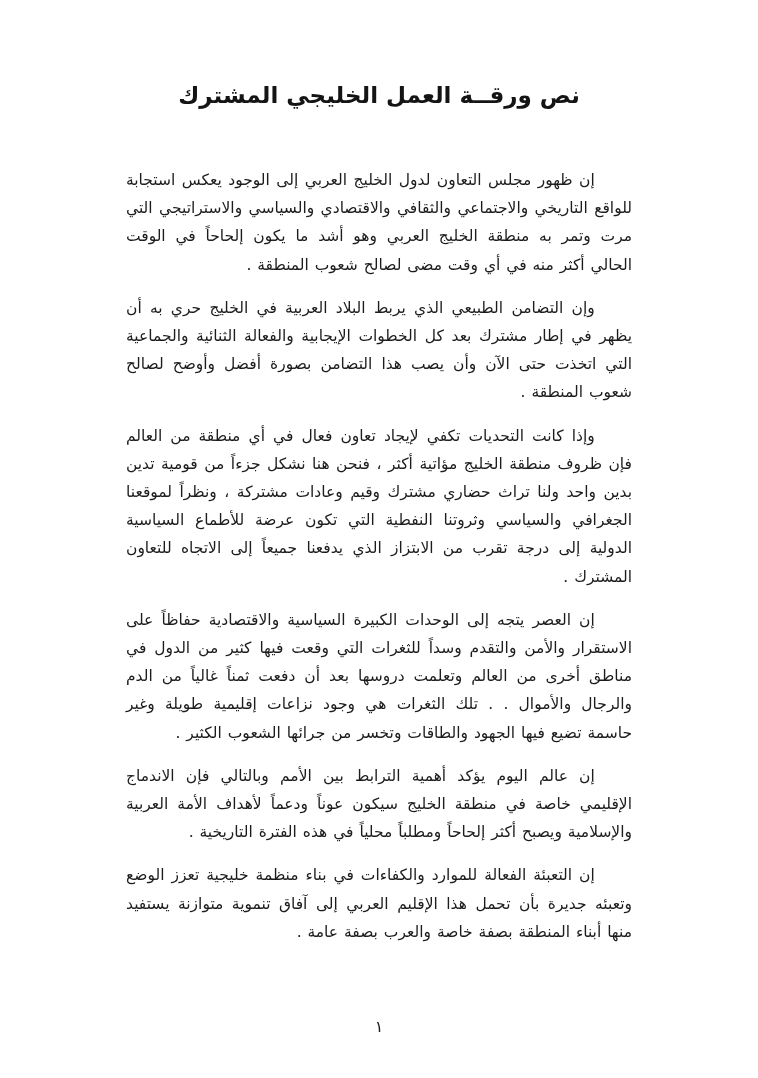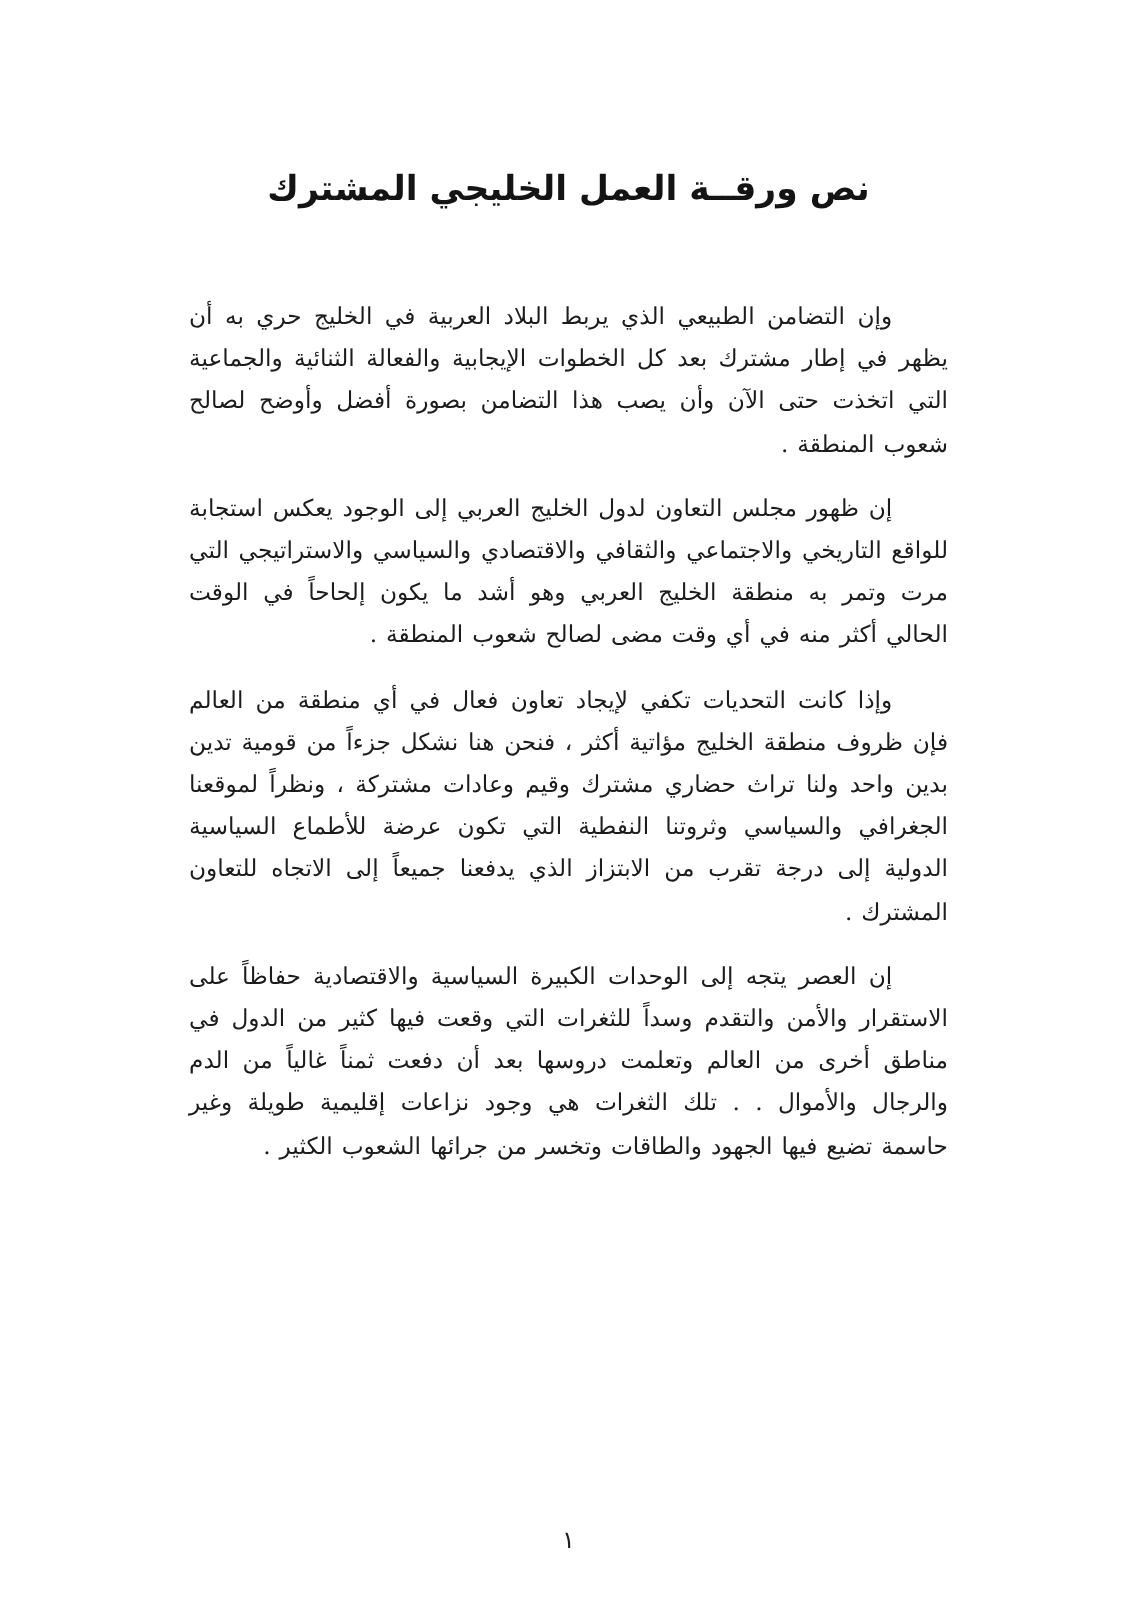--- a/index.html
+++ b/index.html
@@ -7,21 +7,21 @@
     padding: 0;
     background: #ffffff;
   }
   .scan-page {
     position: relative;
     width: 758px;
     height: 1078px;
     margin: 0 auto;
     background: #ffffff;
     box-sizing: border-box;
-    padding: 112px 126px 60px 126px;
+    padding: 81px 126px 60px 126px;
     color: #1c1c1c;
     font-family: "DejaVu Serif", "DejaVu Sans", serif;
     overflow: hidden;
   }
   .doc-title {
     direction: rtl;
     text-align: center;
     font-size: 23px;
     font-weight: bold;
     letter-spacing: 0.5px;
@@ -54,21 +54,23 @@
   }
 </style>
 </head>
 <body>
 
 <div class="scan-page">
 
   <h1 class="doc-title">نص ورقــة العمل الخليجي المشترك</h1>
 
   <div class="doc-body">
+    <p class="doc-paragraph">إن ظهور مجلس التعاون لدول الخليج العربي إلى الوجود يعكس استجابة للواقع التاريخي والاجتماعي والثقافي والاقتصادي والسياسي والاستراتيجي التي مرت وتمر به منطقة الخليج العربي وهو أشد ما يكون إلحاحاً في الوقت الحالي أكثر منه في أي وقت مضى لصالح شعوب المنطقة .</p>
     <p class="doc-paragraph">وإن التضامن الطبيعي الذي يربط البلاد العربية في الخليج حري به أن يظهر في إطار مشترك بعد كل الخطوات الإيجابية والفعالة الثنائية والجماعية التي اتخذت حتى الآن وأن يصب هذا التضامن بصورة أفضل وأوضح لصالح شعوب المنطقة .</p>
-    <p class="doc-paragraph">إن ظهور مجلس التعاون لدول الخليج العربي إلى الوجود يعكس استجابة للواقع التاريخي والاجتماعي والثقافي والاقتصادي والسياسي والاستراتيجي التي مرت وتمر به منطقة الخليج العربي وهو أشد ما يكون إلحاحاً في الوقت الحالي أكثر منه في أي وقت مضى لصالح شعوب المنطقة .</p>
     <p class="doc-paragraph">وإذا كانت التحديات تكفي لإيجاد تعاون فعال في أي منطقة من العالم فإن ظروف منطقة الخليج مؤاتية أكثر ، فنحن هنا نشكل جزءاً من قومية تدين بدين واحد ولنا تراث حضاري مشترك وقيم وعادات مشتركة ، ونظراً لموقعنا الجغرافي والسياسي وثروتنا النفطية التي تكون عرضة للأطماع السياسية الدولية إلى درجة تقرب من الابتزاز الذي يدفعنا جميعاً إلى الاتجاه للتعاون المشترك .</p>
     <p class="doc-paragraph">إن العصر يتجه إلى الوحدات الكبيرة السياسية والاقتصادية حفاظاً على الاستقرار والأمن والتقدم وسداً للثغرات التي وقعت فيها كثير من الدول في مناطق أخرى من العالم وتعلمت دروسها بعد أن دفعت ثمناً غالياً من الدم والرجال والأموال . . تلك الثغرات هي وجود نزاعات إقليمية طويلة وغير حاسمة تضيع فيها الجهود والطاقات وتخسر من جرائها الشعوب الكثير .</p>
+    <p class="doc-paragraph">إن عالم اليوم يؤكد أهمية الترابط بين الأمم وبالتالي فإن الاندماج الإقليمي خاصة في منطقة الخليج سيكون عوناً ودعماً لأهداف الأمة العربية والإسلامية ويصبح أكثر إلحاحاً ومطلباً محلياً في هذه الفترة التاريخية .</p>
+    <p class="doc-paragraph">إن التعبئة الفعالة للموارد والكفاءات في بناء منظمة خليجية تعزز الوضع وتعبئه جديرة بأن تحمل هذا الإقليم العربي إلى آفاق تنموية متوازنة يستفيد منها أبناء المنطقة بصفة خاصة والعرب بصفة عامة .</p>
   </div>
 
   <div class="page-number">١</div>
 
 </div>
 
 </body></html>

